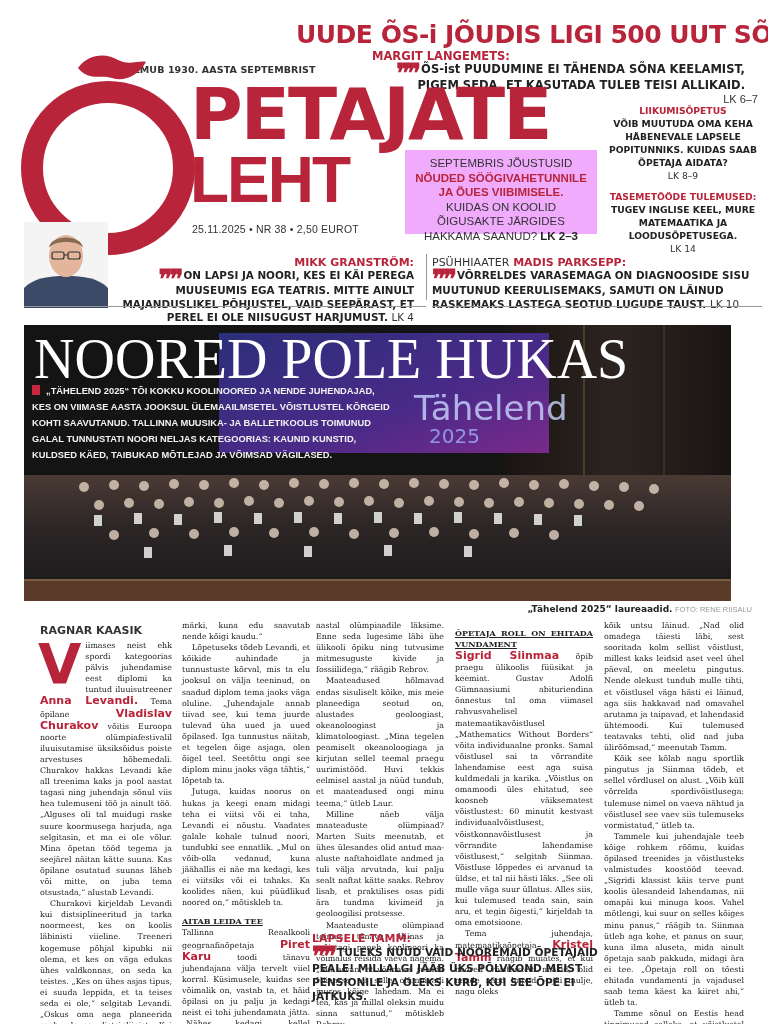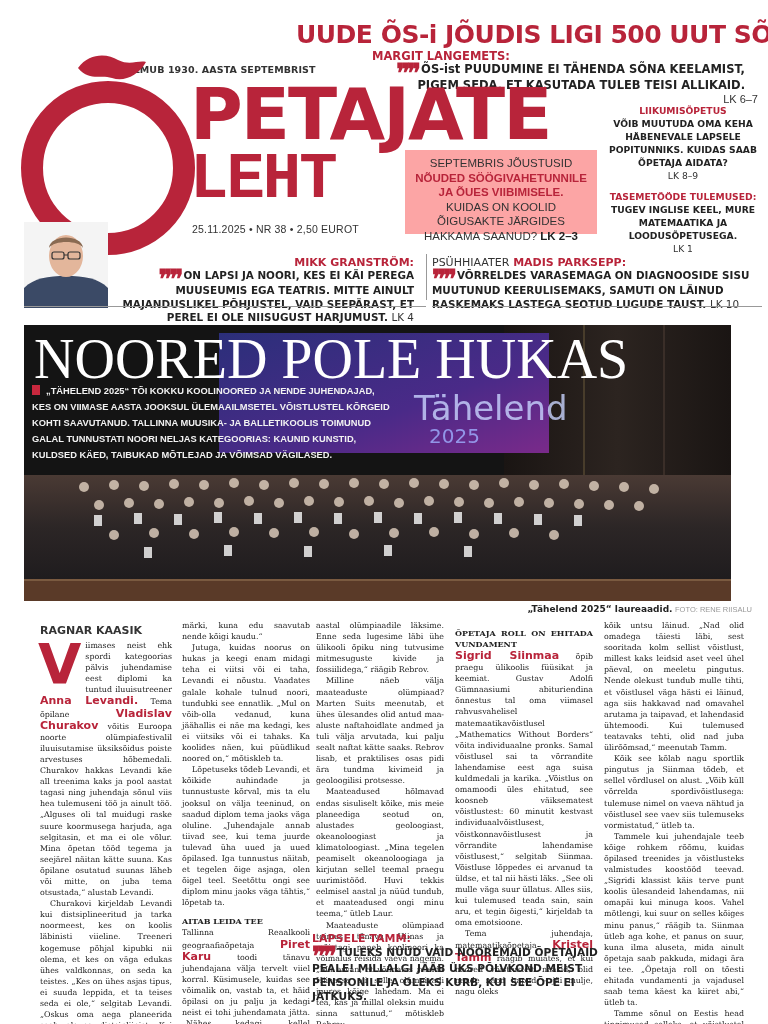--- a/index.html
+++ b/index.html
@@ -10,24 +10,24 @@
   
   .headline-top { left: 296px; top: 20px; width: 460px; text-align: right; font-family: "DejaVu Sans", sans-serif; font-weight: bold; font-size: 25px; color: #b8243a; letter-spacing: -0.5px; white-space: nowrap; }
   .margit-name { left: 372px; top: 49px; font-family: "DejaVu Sans", sans-serif; font-weight: bold; font-size: 11.5px; color: #b8243a; }
   .margit-quote { left: 357px; top: 62px; width: 388px; text-align: right; font-family: "DejaVu Sans", sans-serif; font-weight: bold; font-size: 11.5px; line-height: 15px; color: #222; }
   .quote-mark { display: inline-block; font-family: "DejaVu Serif", serif; font-weight: bold; color: #b8243a; font-size: 26px; line-height: 10px; vertical-align: -9px; margin-right: 3px; letter-spacing: -3px; }
   .margit-page { left: 700px; top: 93px; width: 58px; text-align: right; font-size: 11px; color: #333; }
 
   .ilmub { left: 130px; top: 64px; font-family: "DejaVu Sans", sans-serif; font-weight: bold; font-size: 9.5px; color: #333; letter-spacing: 0.1px; }
   .logo-svg { left: 20px; top: 48px; }
   .title-opetajate { left: 190px; top: 78px; font-family: "DejaVu Sans", sans-serif; font-weight: bold; font-size: 72px; line-height: 72px; color: #b8243a; letter-spacing: -2px; }
-  .title-leht { left: 190px; top: 150px; font-family: Liberation Mono, monospace; font-weight: bold; font-size: 64px; line-height: 60px; color: #b8243a; letter-spacing: -2px; }
+  .title-leht { left: 190px; top: 150px; font-family: Liberation Sans, sans-serif; font-weight: bold; font-size: 64px; line-height: 60px; color: #b8243a; letter-spacing: -2px; }
   .dateline { left: 192px; top: 223px; font-size: 10.5px; color: #333; letter-spacing: 0.2px; }
 
-  .grey-box { left: 405px; top: 150px; width: 192px; height: 84px; background: #fca5a5; text-align: center; font-size: 11.5px; line-height: 14.5px; padding-top: 6px; color: #333; }
+  .grey-box { left: 405px; top: 150px; width: 192px; height: 84px; background: #f0abfc; text-align: center; font-size: 11.5px; line-height: 14.5px; padding-top: 6px; color: #333; }
   .grey-box .hl { color: #b8243a; font-weight: bold; }
   .grey-box b { color: #222; }
 
   .side-teasers { left: 608px; top: 104px; width: 150px; text-align: center; font-family: "DejaVu Sans", sans-serif; font-size: 9.2px; line-height: 13px; }
   .side-teasers .kicker { color: #b8243a; font-weight: bold; }
   .side-teasers .body { color: #222; font-weight: bold; }
   .side-teasers .pg { color: #333; font-weight: normal; }
   .side-teasers .block { margin-bottom: 8px; }
 
   
@@ -49,21 +49,21 @@
 
   .caption { left: 400px; top: 604px; width: 352px; text-align: right; font-size: 9px; color: #222; }
   .caption b { font-family: "DejaVu Sans", sans-serif; }
   .caption .foto { color: #999; font-size: 7.5px; }
 
   
   .col { position: absolute; top: 620px; font-family: "DejaVu Serif", serif; font-size: 7.9px; line-height: 11.1px; color: #222; text-align: justify; hyphens: auto; }
   .col p { text-indent: 10px; }
   .col p.noindent { text-indent: 0; }
   .col .nm { color: #b8243a; font-family: "DejaVu Sans", sans-serif; font-weight: bold; font-size: 11px; }
-  .col h4 { font-family: "DejaVu Serif", serif; font-weight: bold; font-size: 8px; line-height: 11px; margin-top: 8px; }
+  .col h4 { font-family: "DejaVu Serif", serif; font-weight: bold; font-size: 8px; line-height: 11px; margin-top: 8px; text-decoration: underline; }
   .byline { left: 40px; top: 624px; font-family: "DejaVu Sans", sans-serif; font-weight: bold; font-size: 11px; color: #333; }
   .dropcap { float: left; font-family: "DejaVu Sans", sans-serif; font-weight: bold; font-size: 56px; line-height: 44px; color: #b8243a; margin: 2px 4px 0 -2px; }
   .kristel-box { left: 312px; top: 932px; width: 290px; }
 </style>
 </head>
 <body>
 
 <div class="abs headline-top">UUDE ÕS-i JÕUDIS LIGI 500 UUT SÕNA.</div>
 <div class="abs margit-name">MARGIT LANGEMETS:</div>
 <div class="abs margit-quote">
@@ -94,21 +94,21 @@
 
 <div class="abs side-teasers">
   <div class="block">
     <div class="kicker">LIIKUMISÕPETUS</div>
     <div class="body">VÕIB MUUTUDA OMA KEHA HÄBENEVALE LAPSELE POPITUNNIKS. KUIDAS SAAB ÕPETAJA AIDATA?</div>
     <div class="pg">LK 8–9</div>
   </div>
   <div class="block">
     <div class="kicker">TASEMETÖÖDE TULEMUSED:</div>
     <div class="body">TUGEV INGLISE KEEL, MURE MATEMAATIKA JA LOODUSÕPETUSEGA.</div>
-    <div class="pg">LK 1</div>
+    <div class="pg">LK 14</div>
   </div>
 </div>
 
 <svg class="abs mikk-photo" viewBox="0 0 84 86">
   <rect width="84" height="86" fill="#f4f4f4"></rect>
   <path d="M0 86 L0 66 C10 56, 24 54, 42 54 C60 54, 74 56, 84 66 L84 86 Z" fill="#3b4a66"></path>
   <ellipse cx="42" cy="34" rx="17" ry="21" fill="#e3b69b"></ellipse>
   <path d="M25 26 C26 12, 58 12, 59 26 C55 18, 30 18, 25 26 Z" fill="#8a6a52"></path>
   <rect x="28" y="30" width="12" height="7" rx="2" fill="none" stroke="#333" stroke-width="1.2"></rect>
   <rect x="44" y="30" width="12" height="7" rx="2" fill="none" stroke="#333" stroke-width="1.2"></rect>
@@ -237,29 +237,29 @@
 <div class="abs caption"><b>„Tähelend 2025“ laureaadid.</b> <span class="foto">FOTO: RENE RIISALU</span></div>
 
 <div class="abs byline">RAGNAR KAASIK</div>
 <div class="col" id="col1" style="left:40px; width:132px; top:640px;">
     <span class="dropcap">V</span>
     <p class="noindent">iimases neist ehk spordi kategoorias pälvis juhendamise eest diplomi ka tuntud iluuisutreener <span class="nm">Anna Levandi.</span> Tema õpilane <span class="nm">Vladislav Churakov</span> võitis Euroopa noorte olümpiafestivalil iluuisutamise üksiksõidus poiste arvestuses hõbemedali. Churakov hakkas Levandi käe all treenima kaks ja pool aastat tagasi ning juhendaja sõnul viis hea tulemuseni töö ja ainult töö. „Alguses oli tal muidugi raske suure koormusega harjuda, aga selgitasin, et ma ei ole võlur. Mina õpetan tööd tegema ja seejärel näitan kätte suuna. Kas õpilane osutatud suunas läheb või mitte, on juba tema otsustada,“ alustab Levandi.</p>
     <p>Churakovi kirjeldab Levandi kui distsiplineeritud ja tarka noormeest, kes on koolis läbinisti viieline. Treeneri kogemuse põhjal kipubki nii olema, et kes on väga edukas ühes valdkonnas, on seda ka teistes. „Kes on ühes asjas tipus, ei suuda leppida, et ta teises seda ei ole,“ selgitab Levandi. „Oskus oma aega planeerida saab alguse distsipliinist. Kui see on olemas, siis sa mitte ainult ei jõua kõike, vaid kõik saab tehtud ka edukalt. Kool, sport ja sõbrad – ühestki ei pea ilma jääma,“ jätkab ta.</p>
   </div>
 <div class="col" id="col2" style="left:182px; width:128px;">
     <p class="noindent">märki, kuna edu saavutab nende kõigi kaudu.“</p>
+    <p>Lõpetuseks tõdeb Levandi, et kõikide auhindade ja tunnustuste kõrval, mis ta elu jooksul on välja teeninud, on saadud diplom tema jaoks väga oluline. „Juhendajale annab tiivad see, kui tema juurde tulevad üha uued ja uued õpilased. Iga tunnustus näitab, et tegelen õige asjaga, olen õigel teel. Seetõttu ongi see diplom minu jaoks väga tähtis,“ lõpetab ta.</p>
     <p>Jutuga, kuidas noorus on hukas ja keegi enam midagi teha ei viitsi või ei taha, Levandi ei nõustu. Vaadates galale kohale tulnud noori, tundubki see ennatlik. „Mul on võib-olla vedanud, kuna jäähallis ei näe ma kedagi, kes ei viitsiks või ei tahaks. Ka koolides näen, kui püüdlikud noored on,“ mõtiskleb ta.</p>
-    <p>Lõpetuseks tõdeb Levandi, et kõikide auhindade ja tunnustuste kõrval, mis ta elu jooksul on välja teeninud, on saadud diplom tema jaoks väga oluline. „Juhendajale annab tiivad see, kui tema juurde tulevad üha uued ja uued õpilased. Iga tunnustus näitab, et tegelen õige asjaga, olen õigel teel. Seetõttu ongi see diplom minu jaoks väga tähtis,“ lõpetab ta.</p>
     <h4>AITAB LEIDA TEE</h4>
     <p class="noindent">Tallinna Reaalkooli geograafiaõpetaja <span class="nm">Piret Karu</span> toodi tänavu juhendajana välja tervelt viiel korral. Küsimusele, kuidas see võimalik on, vastab ta, et häid õpilasi on ju palju ja kedagi neist ei tohi juhendamata jätta. „Nähes kedagi, kellel geograafia ja maateadus panevad silmad särama, tuleb kohe reageerida – mine tea, äkki leiab ta tänu sellele elus oma tee. See on minu jaoks kõige olulisem,“ ütleb Karu.</p>
   </div>
 <div class="col" id="col3" style="left:316px; width:128px;">
     <p class="noindent">aastal olümpiaadile läksime. Enne seda lugesime läbi ühe ülikooli õpiku ning tutvusime mitmesuguste kivide ja fossiilidega,“ räägib Rebrov.</p>
+    <p>Maateadused hõlmavad endas sisuliselt kõike, mis meie planeediga seotud on, alustades geoloogiast, okeanoloogiast ja klimatoloogiast. „Mina tegelen peamiselt okeanoloogiaga ja kirjutan sellel teemal praegu uurimistööd. Huvi tekkis eelmisel aastal ja nüüd tundub, et maateadused ongi minu teema,“ ütleb Laur.</p>
     <p>Milline näeb välja maateaduste olümpiaad? Marten Suits meenutab, et ühes ülesandes olid antud maa-aluste naftahoidlate andmed ja tuli välja arvutada, kui palju sealt naftat kätte saaks. Rebrov lisab, et praktilises osas pidi ära tundma kivimeid ja geoloogilisi protsesse.</p>
-    <p>Maateadused hõlmavad endas sisuliselt kõike, mis meie planeediga seotud on, alustades geoloogiast, okeanoloogiast ja klimatoloogiast. „Mina tegelen peamiselt okeanoloogiaga ja kirjutan sellel teemal praegu uurimistööd. Huvi tekkis eelmisel aastal ja nüüd tundub, et maateadused ongi minu teema,“ ütleb Laur.</p>
     <p>Maateaduste olümpiaad toimus tänavu Hiinas ja mõistagi paneb koolinoori ka võimalus reisida vaeva nägema. „Ma arvan, et võimalus reisida Hiinasse oli selle olümpiaadi juures kõige lahedam. Ma ei tea, kas ja millal oleksin muidu sinna sattunud,“ mõtiskleb Rebrov.</p>
   </div>
 <div class="col" id="col4" style="left:455px; width:138px;">
     <h4>ÕPETAJA ROLL ON EHITADA VUNDAMENT</h4>
     <p class="noindent"><span class="nm">Sigrid Siinmaa</span> õpib praegu ülikoolis füüsikat ja keemiat. Gustav Adolfi Gümnaasiumi abituriendina õnnestus tal oma viimasel rahvusvahelisel matemaatikavõistlusel „Mathematics Without Borders“ võita individuaalne pronks. Samal võistlusel sai ta võrrandite lahendamise eest aga suisa kuldmedali ja karika. „Võistlus on omamoodi üles ehitatud, see koosneb väiksematest võistlustest: 60 minutit kestvast individuaalvõistlusest, võistkonnavõistlusest ja võrrandite lahendamise võistlusest,“ selgitab Siinmaa. Võistluse lõppedes ei arvanud ta üldse, et tal nii hästi läks. „See oli mulle väga suur üllatus. Alles siis, kui tulemused teada sain, sain aru, et tegin õigesti,“ kirjeldab ta oma emotsioone.</p>
     <p>Tema juhendaja, matemaatikaõpetaja <span class="nm">Kristel Tamm</span> räägib muiates, et kui noored võistlustelt naasid, olid nende näod hapud – jäi mulje, nagu oleks</p>
   </div>
 <div class="col" id="col5" style="left:604px; width:140px;">
     <p class="noindent">kõik untsu läinud. „Nad olid omadega täiesti läbi, sest sooritada kolm sellist võistlust, millest kaks leidsid aset veel ühel päeval, on meeletu pingutus. Nende olekust tundub mulle tihti, et võistlusel väga hästi ei läinud, aga siis hakkavad nad omavahel arutama ja taipavad, et lahendasid ühtemoodi. Kui tulemused teatavaks tehti, olid nad juba ülirõõmsad,“ meenutab Tamm.</p>
     <p>Kõik see kõlab nagu sportlik pingutus ja Siinmaa tõdeb, et sellel võrdlusel on alust. „Võib küll võrrelda spordivõistlusega: tulemuse nimel on vaeva nähtud ja võistlusel see vaev siis tulemuseks vormistatud,“ ütleb ta.</p>

